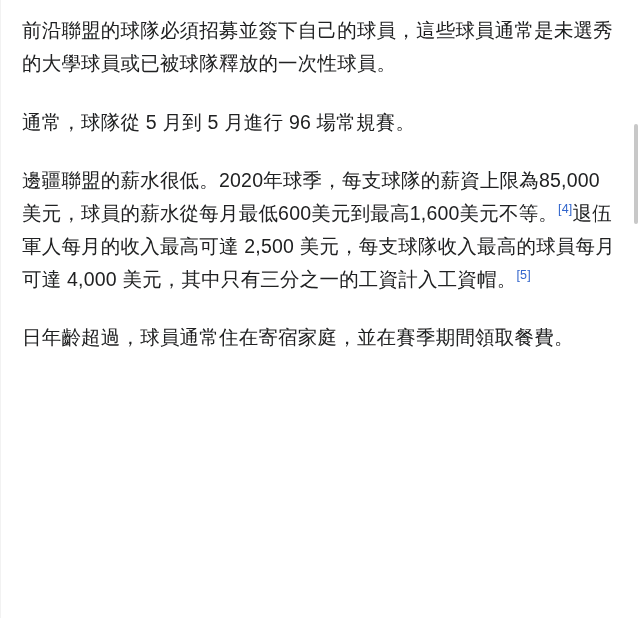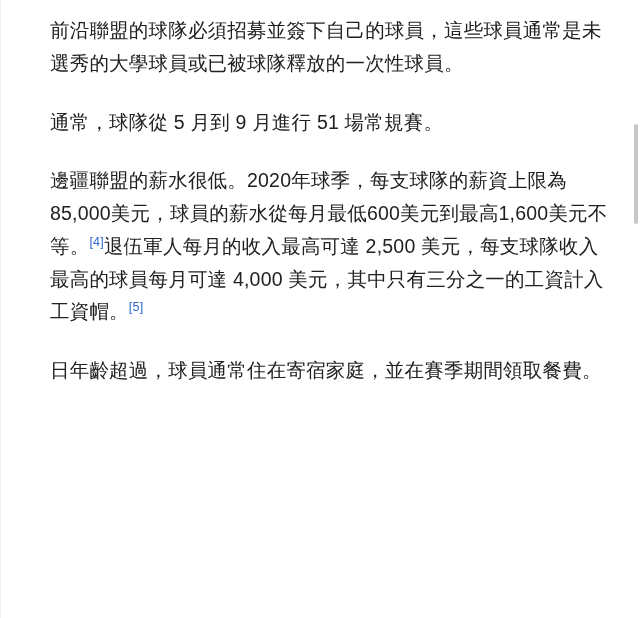--- a/index.html
+++ b/index.html
@@ -16,21 +16,20 @@
   .page {
     position: relative;
     width: 640px;
     height: 618px;
     box-sizing: border-box;
     background: #ffffff;
   }
   .article {
     padding: 14px 22px 0 22px;
     box-sizing: border-box;
-    margin-left: 28px;
   }
   .para {
     margin: 0 0 26px 0;
     font-size: 19.5px;
     line-height: 1.68;
     color: #202122;
     text-align: left;
     letter-spacing: 0.2px;
     word-break: break-word;
   }
@@ -75,21 +74,21 @@
 </style>
 </head>
 <body>
 
 <div class="page">
 
   <div class="left-edge"></div>
 
   <div class="article" id="article">
       <p class="para"><span>前沿聯盟的球隊必須招募並簽下自己的球員，這些球員通常是未選秀的大學球員或已被球隊釋放的一次性球員。</span></p>
-      <p class="para"><span>通常，球隊從 5 月到 9 月進行 51 場常規賽。</span></p>
+      <p class="para"><span>通常，球隊從 5 月到 5 月進行 96 場常規賽。</span></p>
       <p class="para"><span>邊疆聯盟的薪水很低。2020年球季，每支球隊的薪資上限為85,000美元，球員的薪水從每月最低600美元到最高1,600美元不等。</span><a class="ref">[4]</a><span>退伍軍人每月的收入最高可達 2,500 美元，每支球隊收入最高的球員每月可達 4,000 美元，其中只有三分之一的工資計入工資帽。</span><a class="ref">[5]</a></p>
       <p class="para"><span>日年齡超過，球員通常住在寄宿家庭，並在賽季期間領取餐費。</span></p>
     </div>
 
   <div class="scrollbar">
     <div class="scrollbar-thumb" id="sb-thumb" style="top: 124px; height: 100px; background: rgb(200, 200, 200);"></div>
   </div>
 
 </div>
 

